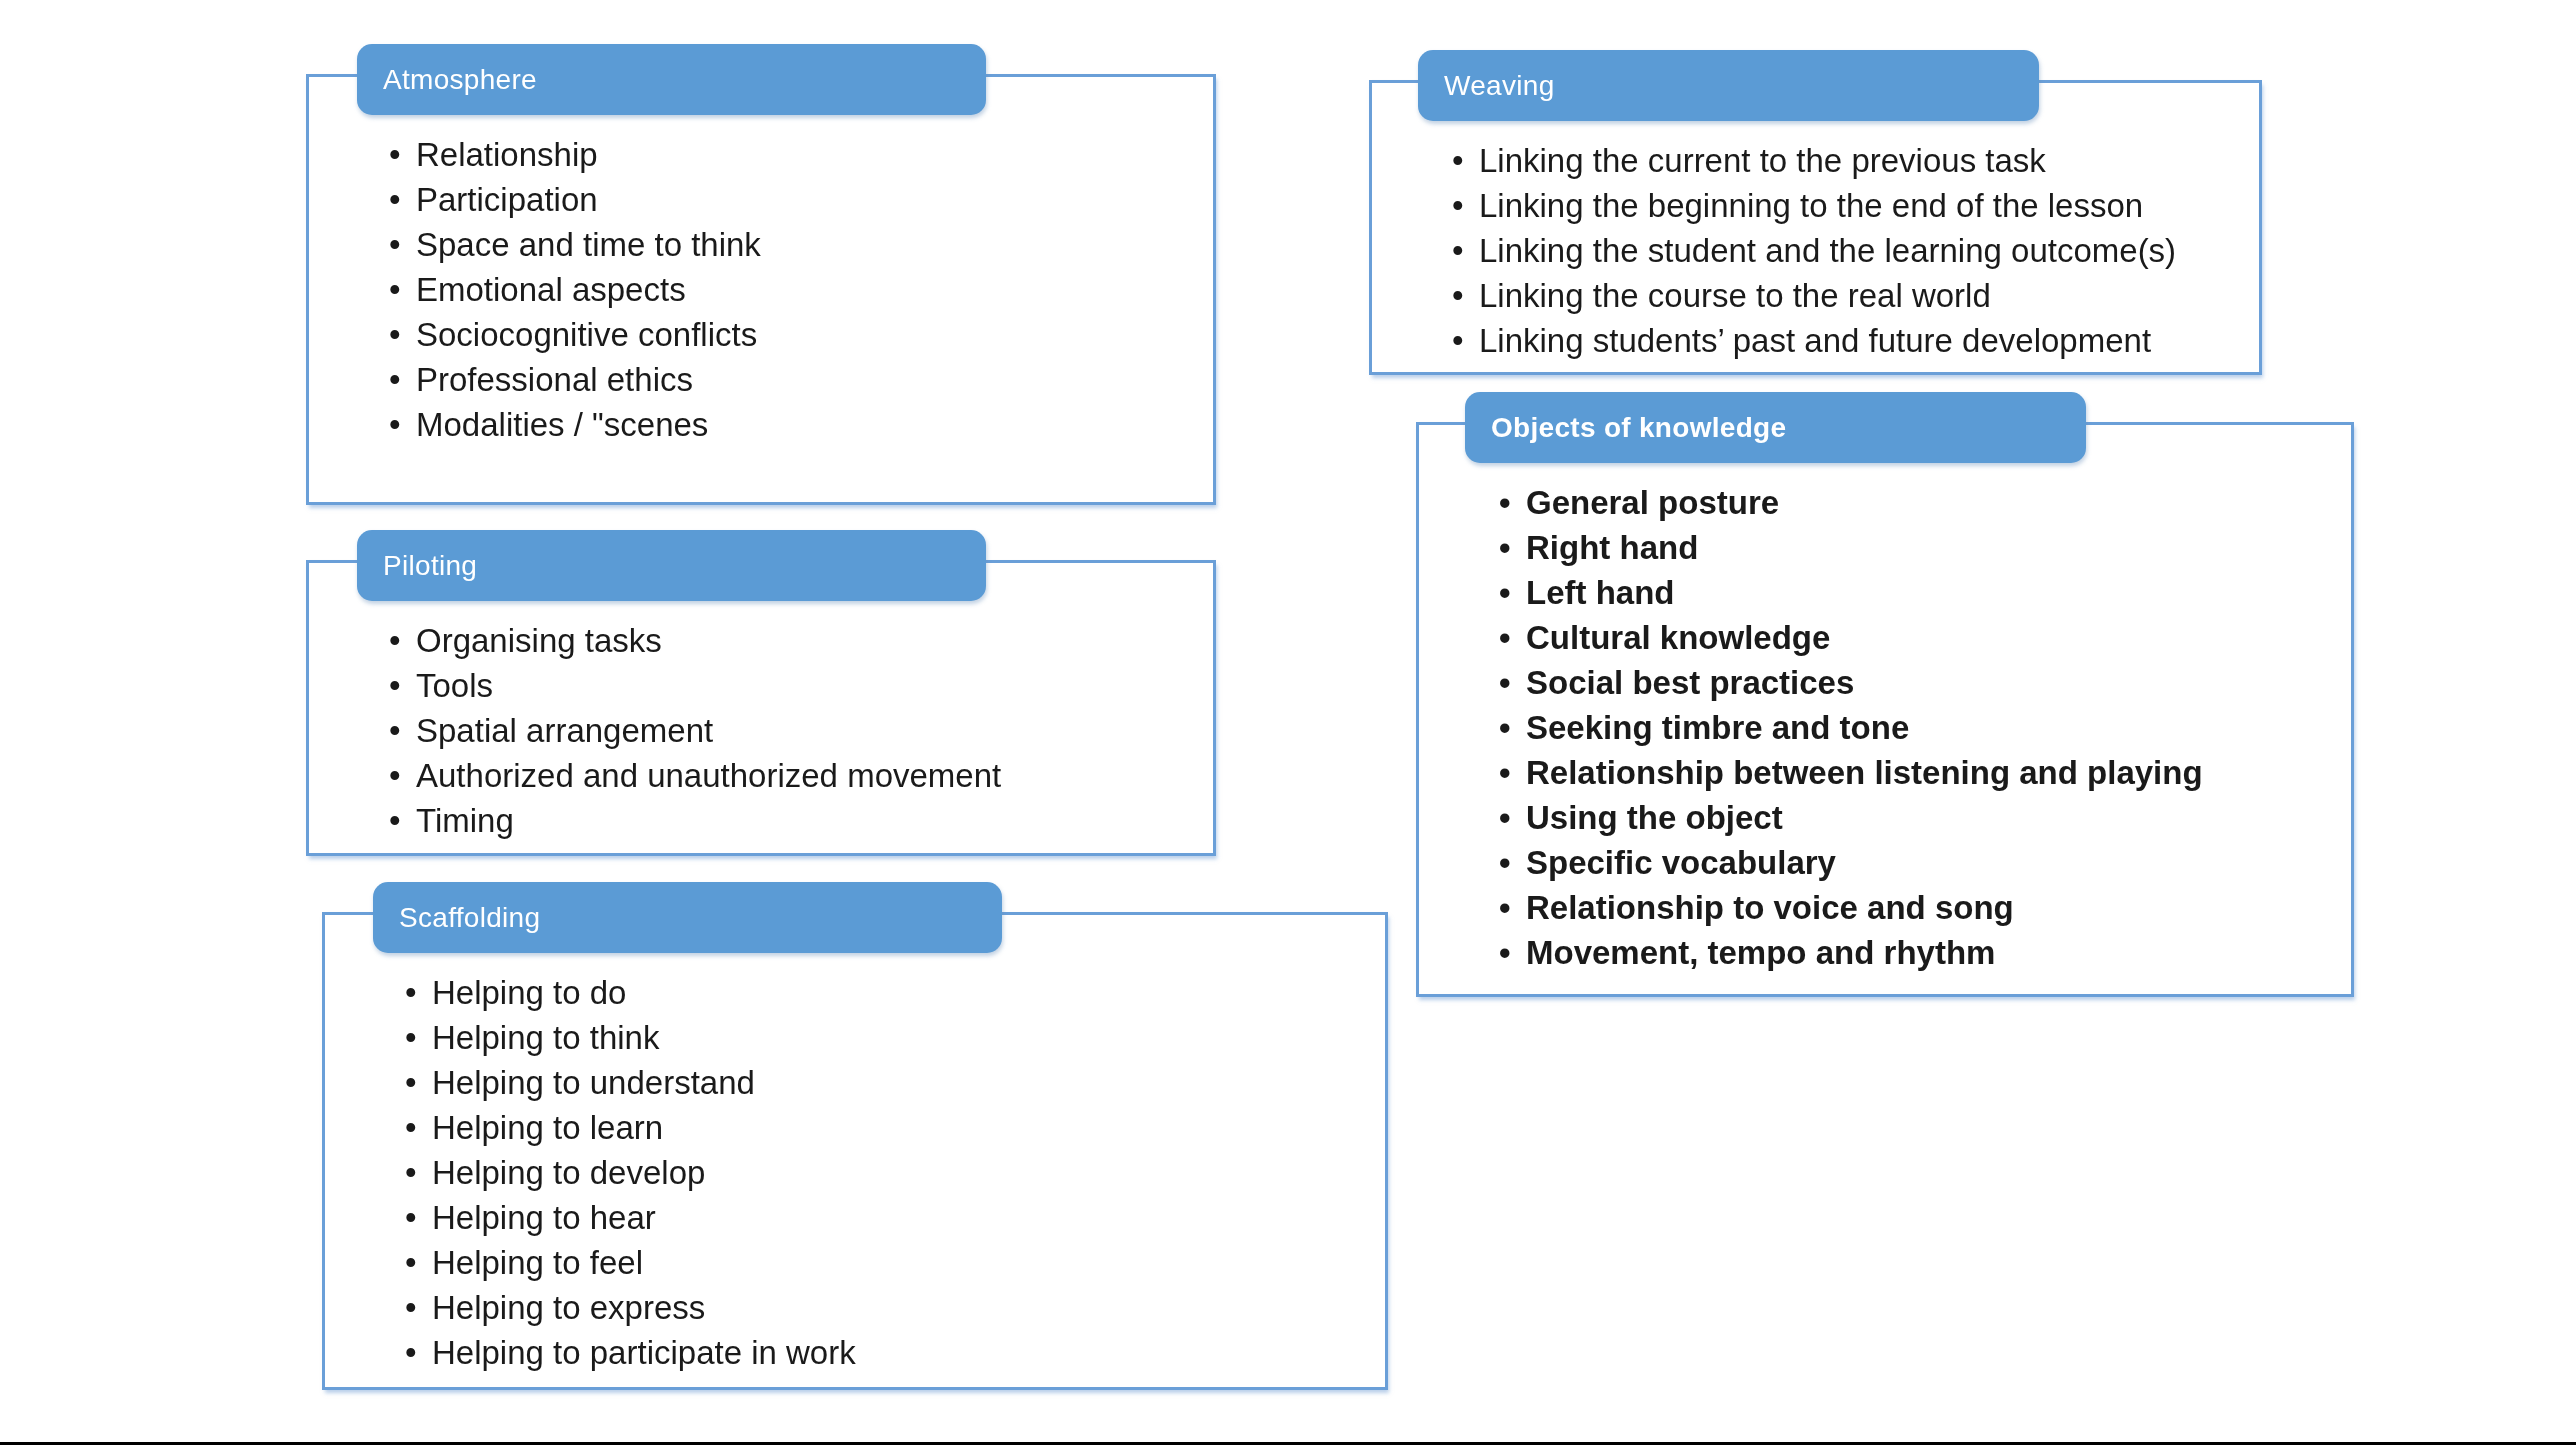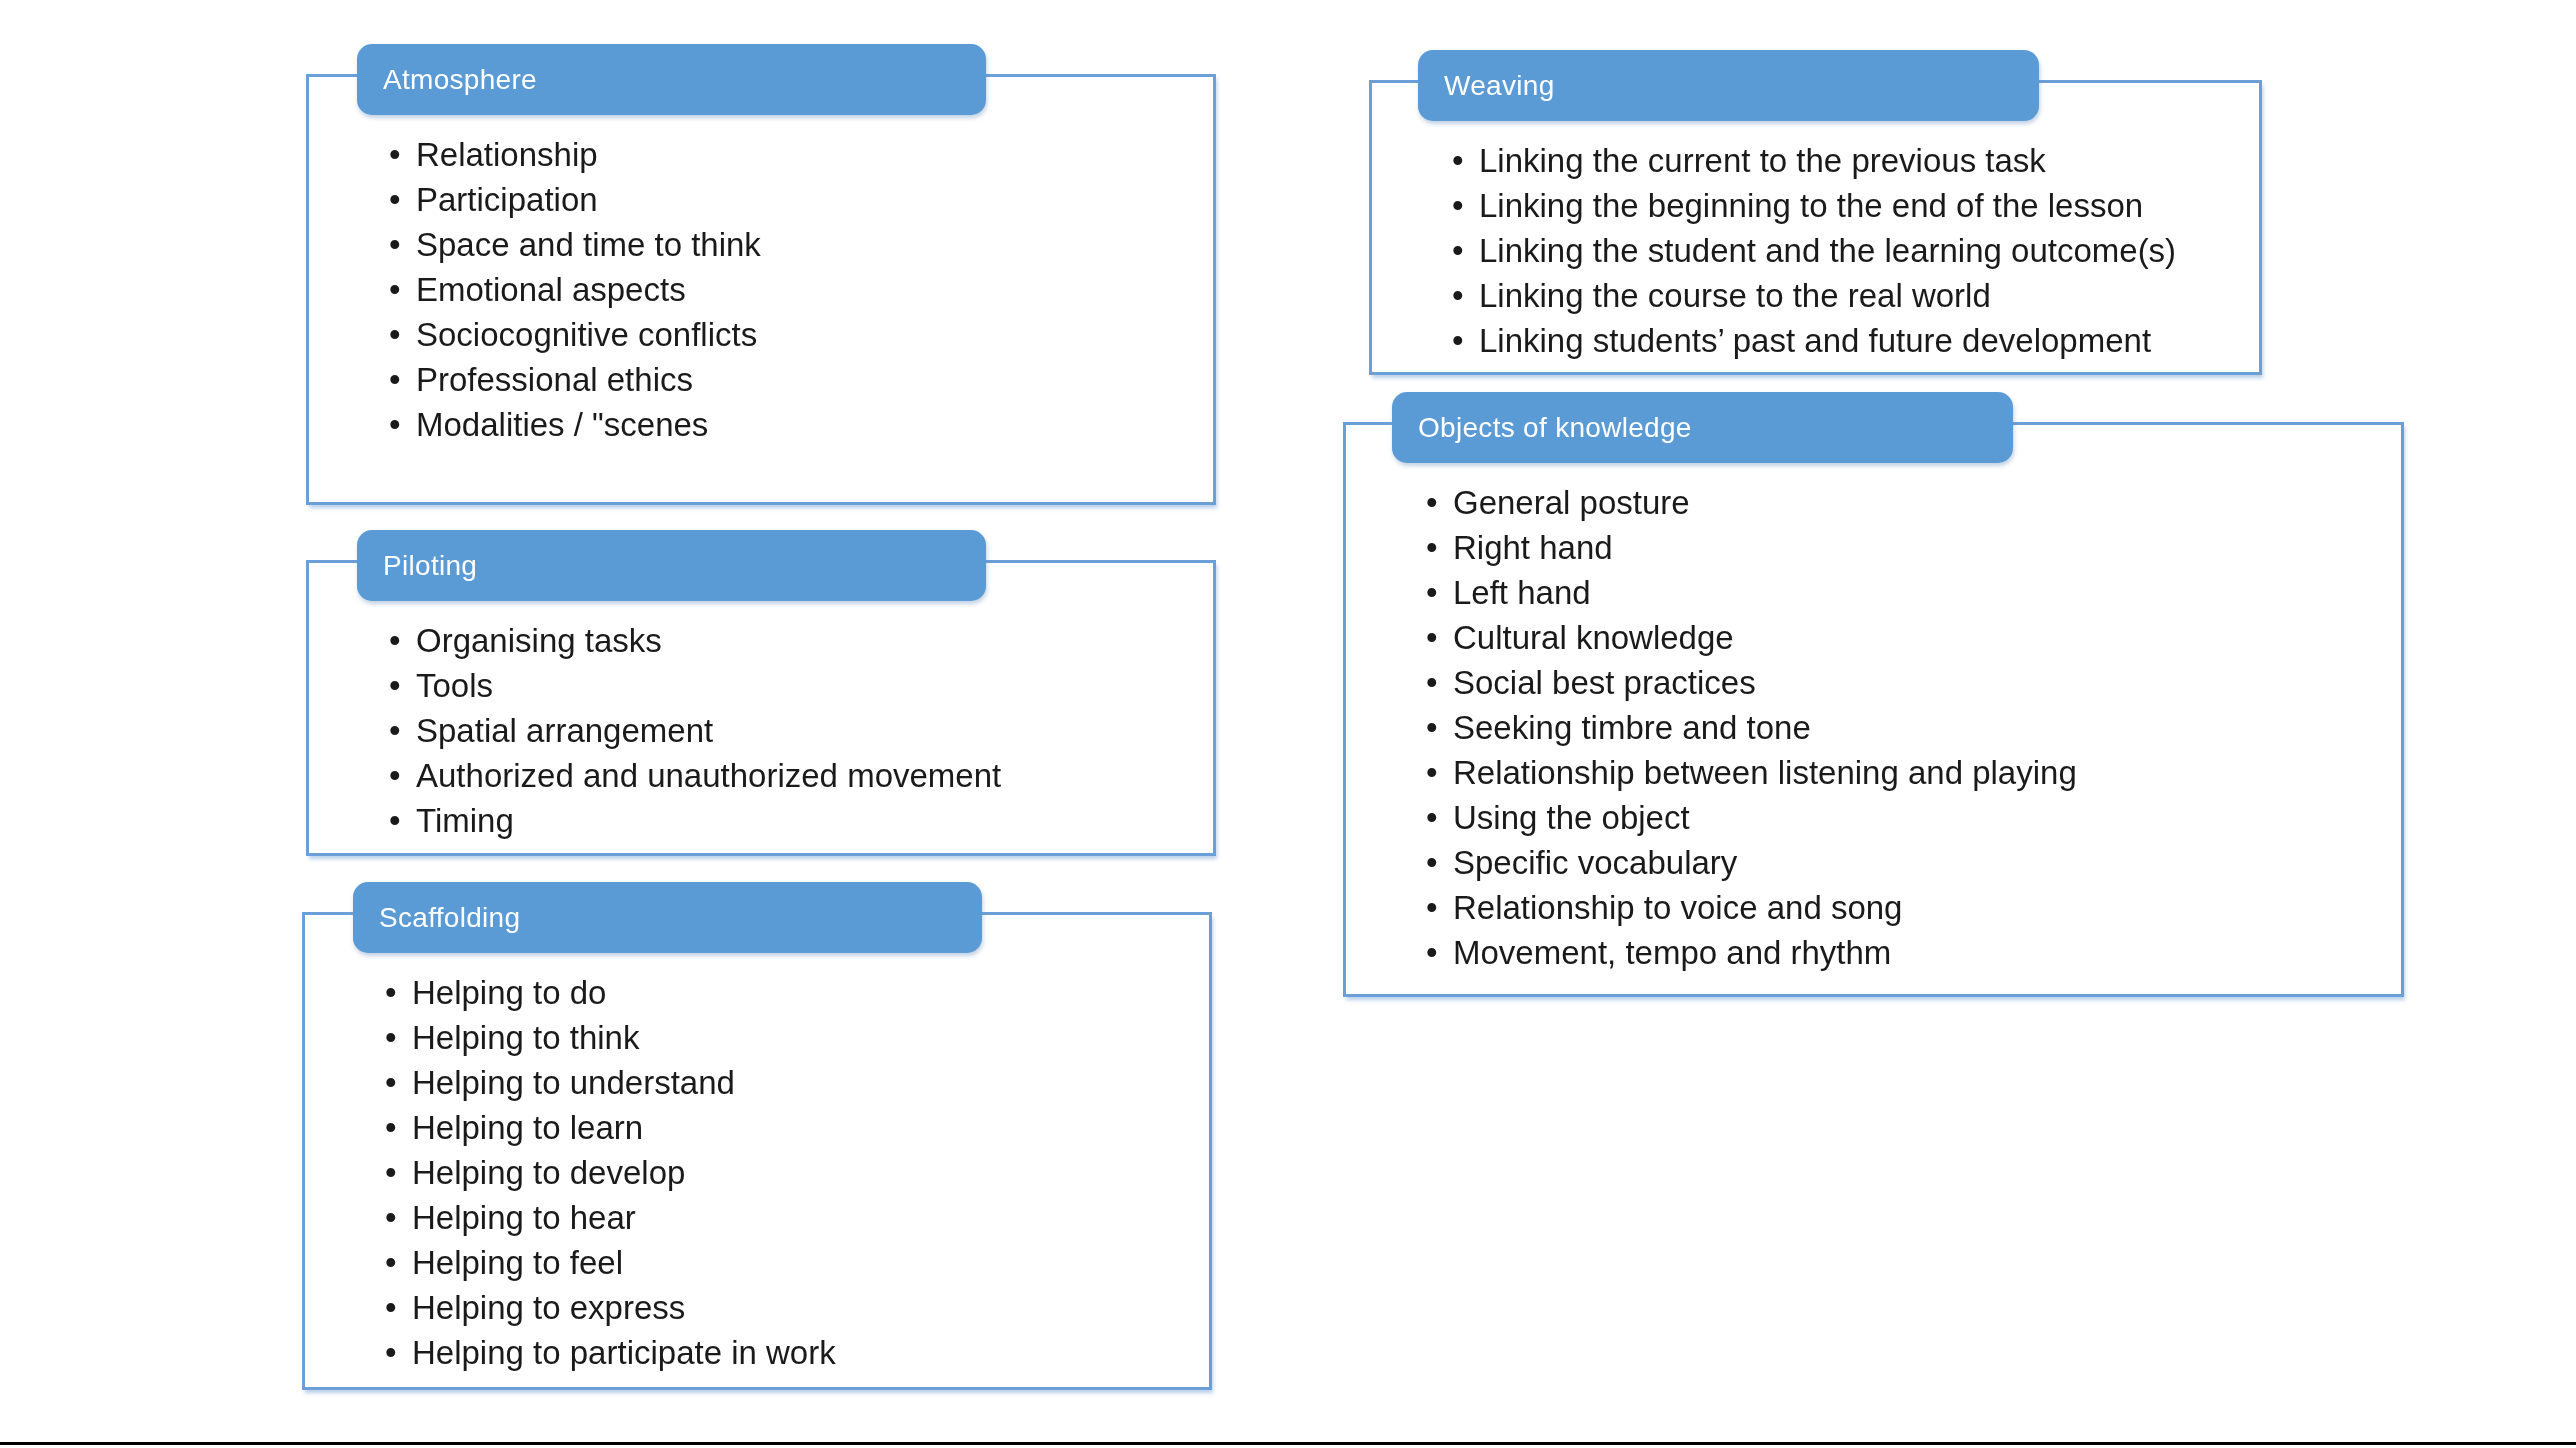--- a/index.html
+++ b/index.html
@@ -47,23 +47,23 @@
     font-size: 33px;
     line-height: 45px;
     white-space: nowrap;
   }
   ul.items .bullet {
     display: inline-block;
     width: 27px;
   }
   #panel-atmosphere  { left: 306px;  top: 74px;  width: 910px; height: 431px; }
   #panel-piloting    { left: 306px;  top: 560px; width: 910px; height: 296px; }
-  #panel-scaffolding { left: 302px;  top: 912px; width: 910px; height: 478px; text-decoration: underline; }
+  #panel-scaffolding { left: 322px;  top: 912px; width: 1066px; height: 478px; text-decoration: underline; }
   #panel-weaving     { left: 1369px; top: 80px;  width: 893px; height: 295px; }
-  #panel-objects     { left: 1343px; top: 422px; width: 1061px; height: 575px; }
+  #panel-objects     { left: 1416px; top: 422px; width: 938px; height: 575px; font-weight: bold; }
   .bottom-rule {
     position: absolute;
     left: 0;
     top: 1442px;
     width: 2576px;
     height: 3px;
     background: #000000;
   }
 </style>
 </head>

